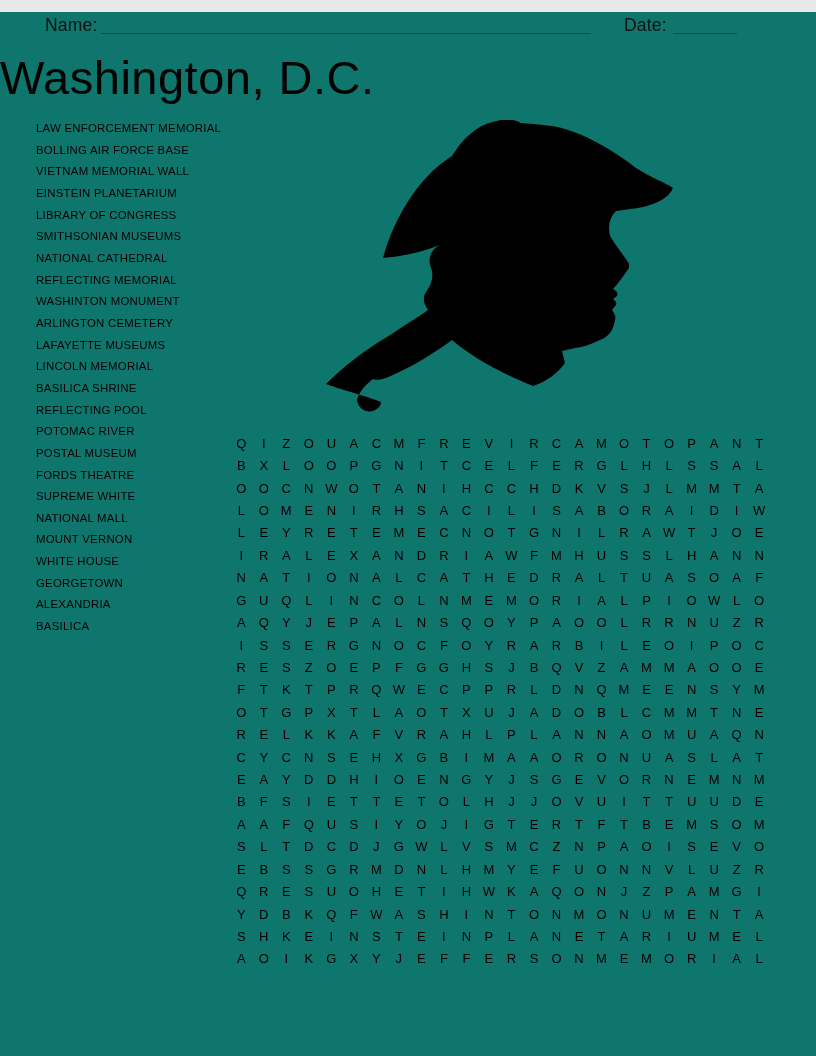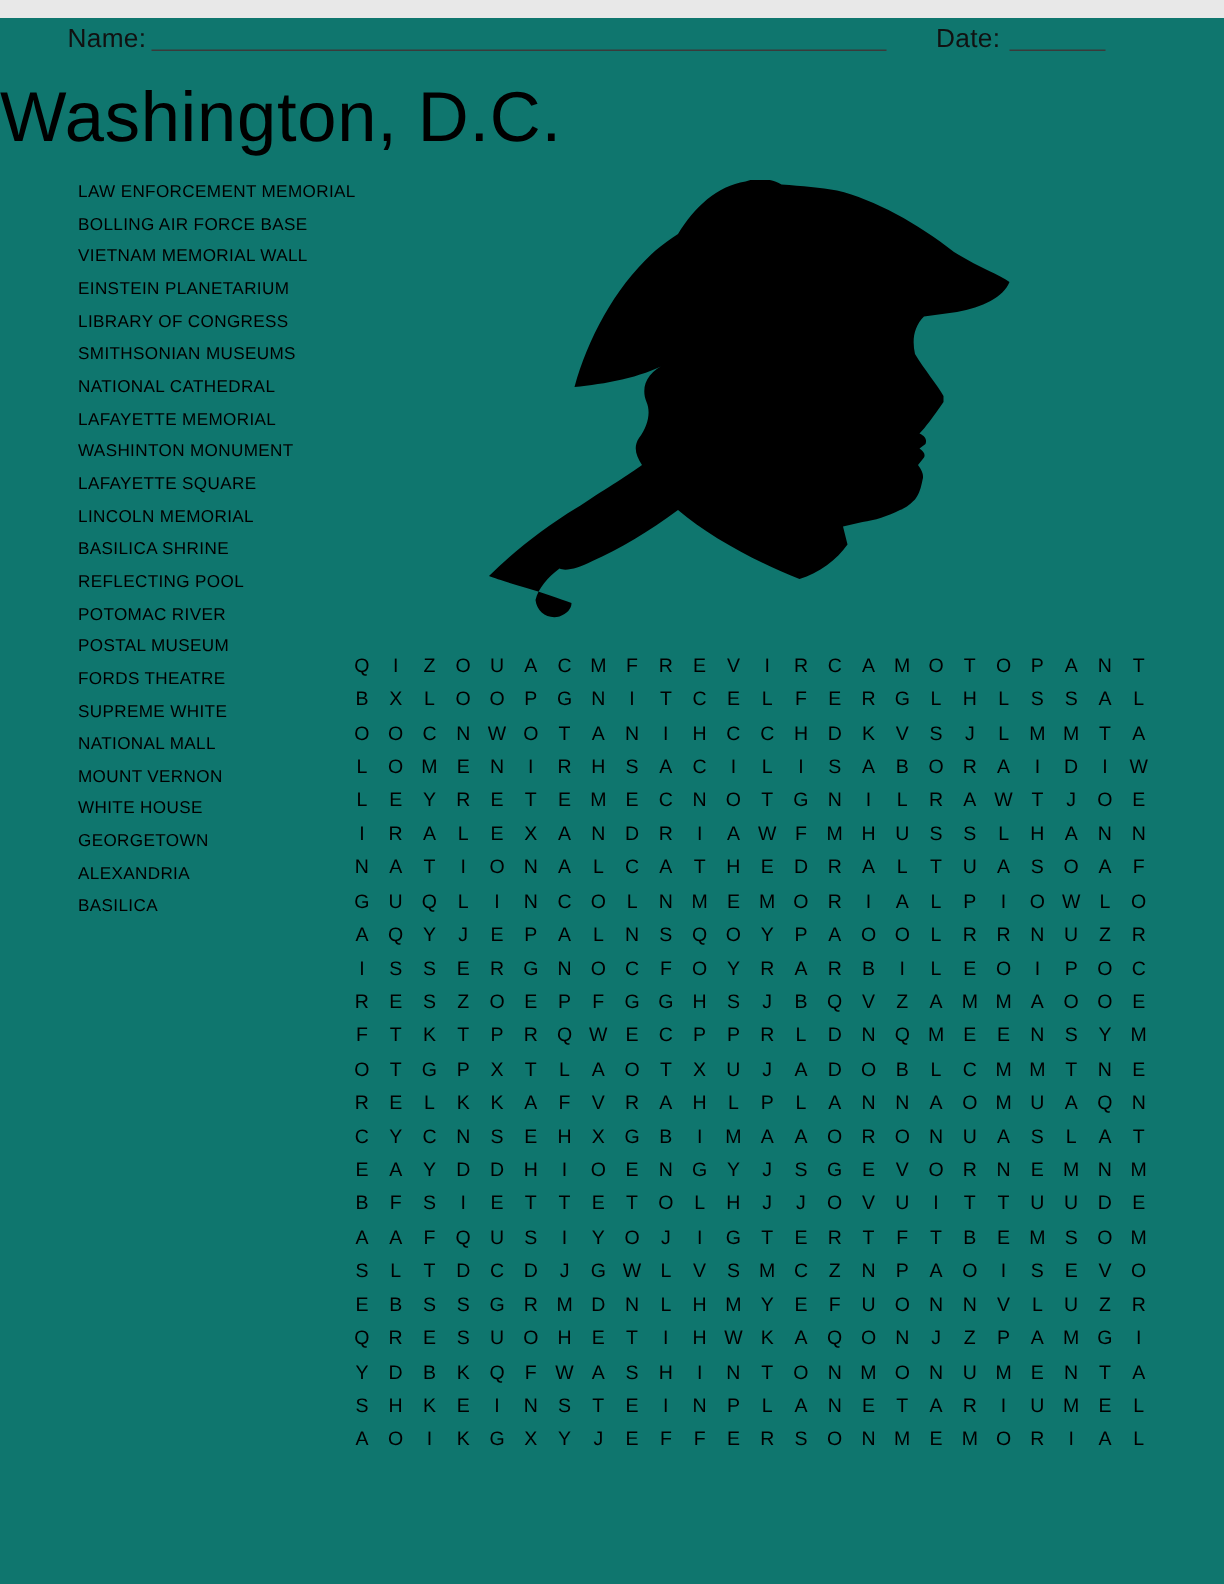--- a/index.html
+++ b/index.html
@@ -35,21 +35,21 @@
     margin:0;
     text-align:left;
     font-size:47px;
     font-weight:normal;
     letter-spacing:0.5px;
     color:#000;
   }
   
   .word-list{
     position:absolute;
-    left:52px;top:106px;
+    left:36px;top:106px;
     width:200px;
   }
   .word{
     height:21.67px;
     line-height:21.67px;
     font-size:11.4px;
     letter-spacing:0.25px;
     white-space:nowrap;
     color:#000;
   }
@@ -89,23 +89,24 @@
   <h1 class="title">Washington, D.C.</h1>
 
   <div class="word-list">
       <div class="word">LAW ENFORCEMENT MEMORIAL</div>
       <div class="word">BOLLING AIR FORCE BASE</div>
       <div class="word">VIETNAM MEMORIAL WALL</div>
       <div class="word">EINSTEIN PLANETARIUM</div>
       <div class="word">LIBRARY OF CONGRESS</div>
       <div class="word">SMITHSONIAN MUSEUMS</div>
       <div class="word">NATIONAL CATHEDRAL</div>
-      <div class="word">LAFAYETTE MEMORIAL</div>
+      <div class="word">REFLECTING MEMORIAL</div>
       <div class="word">WASHINTON MONUMENT</div>
-      <div class="word">LAFAYETTE SQUARE</div>
+      <div class="word">ARLINGTON CEMETERY</div>
+      <div class="word">LAFAYETTE MUSEUMS</div>
       <div class="word">LINCOLN MEMORIAL</div>
       <div class="word">BASILICA SHRINE</div>
       <div class="word">REFLECTING POOL</div>
       <div class="word">POTOMAC RIVER</div>
       <div class="word">POSTAL MUSEUM</div>
       <div class="word">FORDS THEATRE</div>
       <div class="word">SUPREME WHITE</div>
       <div class="word">NATIONAL MALL</div>
       <div class="word">MOUNT VERNON</div>
       <div class="word">WHITE HOUSE</div>

